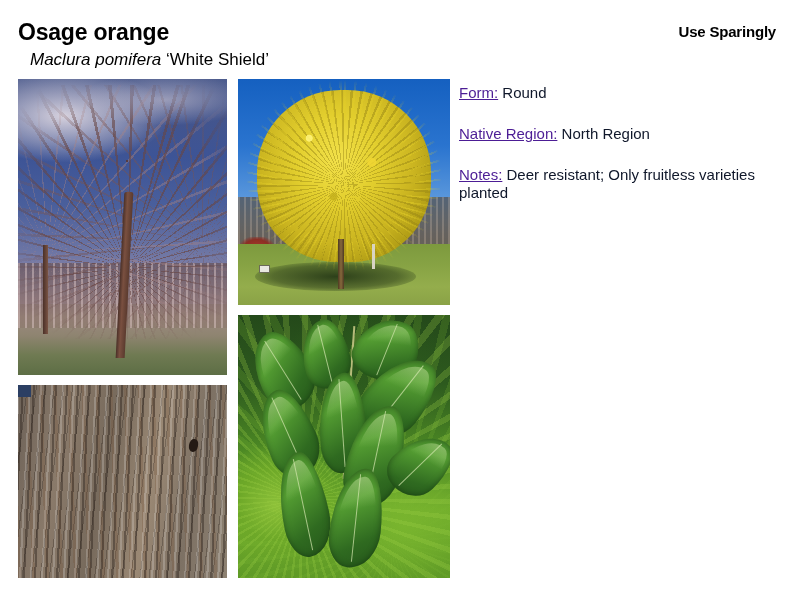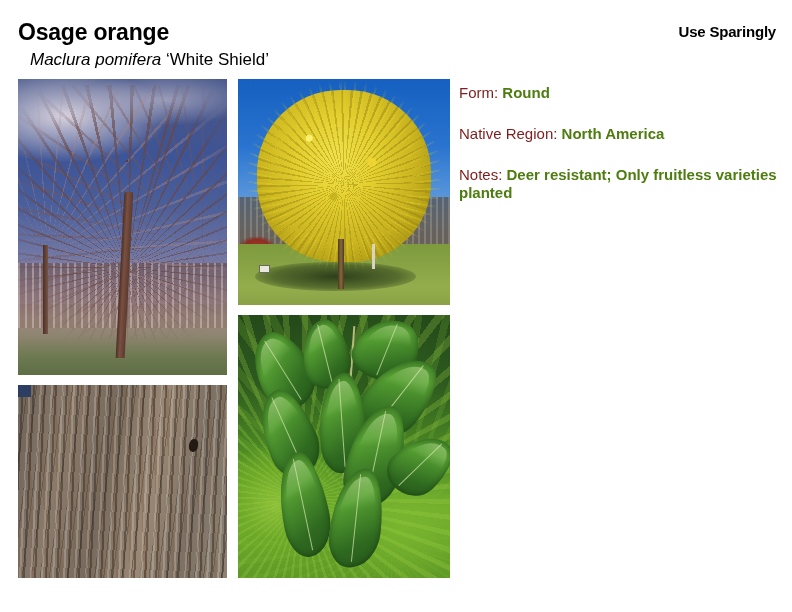--- a/index.html
+++ b/index.html
@@ -304,25 +304,26 @@
     width: 318px;
   }
   .attr-row {
     font-size: 15px;
     line-height: 18px;
     color: #000000;
     margin-bottom: 23px;
   }
   .attr-row:last-child { margin-bottom: 1px; }
   .attr-label {
-    color: #7f1d1d;
+    color: #4c1d95;
+    text-decoration: underline;
   }
   .attr-value {
-    color: #4d7c0f;
-    font-weight: bold;
+    color: #0f172a;
+    font-weight: normal;
   }
 </style>
 </head>
 <body>
 
 <div id="header">
   <div id="common-name">Osage orange</div>
   <div id="use-rating">Use Sparingly</div>
   <div id="scientific-name">
     <span class="genus-species">Maclura pomifera</span><span class="cultivar"> ‘White Shield’</span>
@@ -396,18 +397,18 @@
         <span class="midrib"></span>
       </div>
   </div>
 </div>
 
 <div id="attributes">
   <div class="attr-row">
     <span class="attr-label">Form:</span><span class="attr-value"> Round</span>
   </div>
   <div class="attr-row">
-    <span class="attr-label">Native Region:</span><span class="attr-value"> North America</span>
+    <span class="attr-label">Native Region:</span><span class="attr-value"> North Region</span>
   </div>
   <div class="attr-row">
     <span class="attr-label">Notes:</span><span class="attr-value"> Deer resistant; Only fruitless varieties planted</span>
   </div>
 </div>
 
 </body></html>

